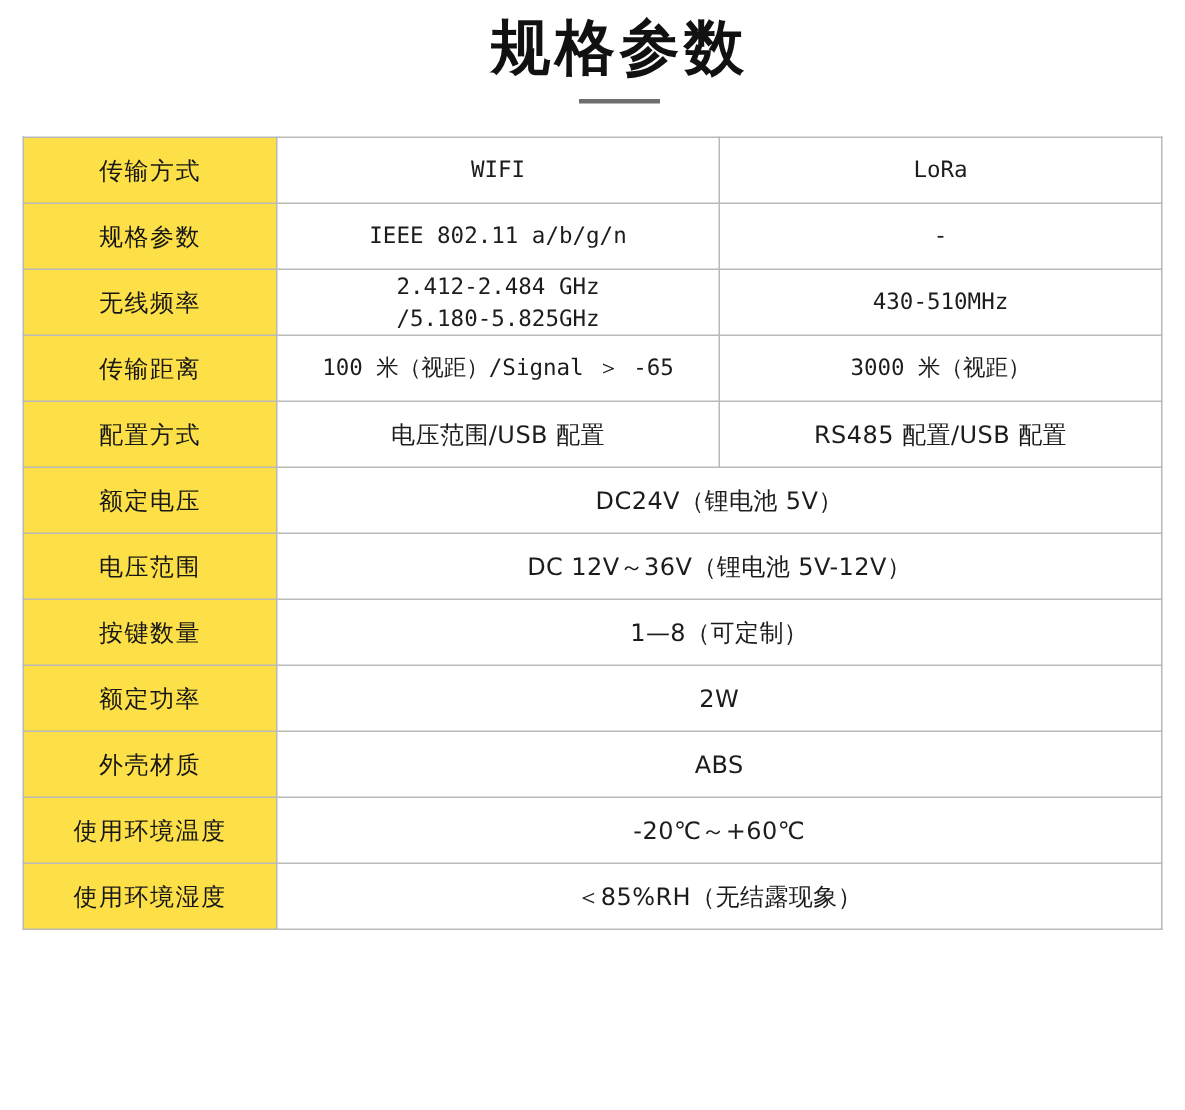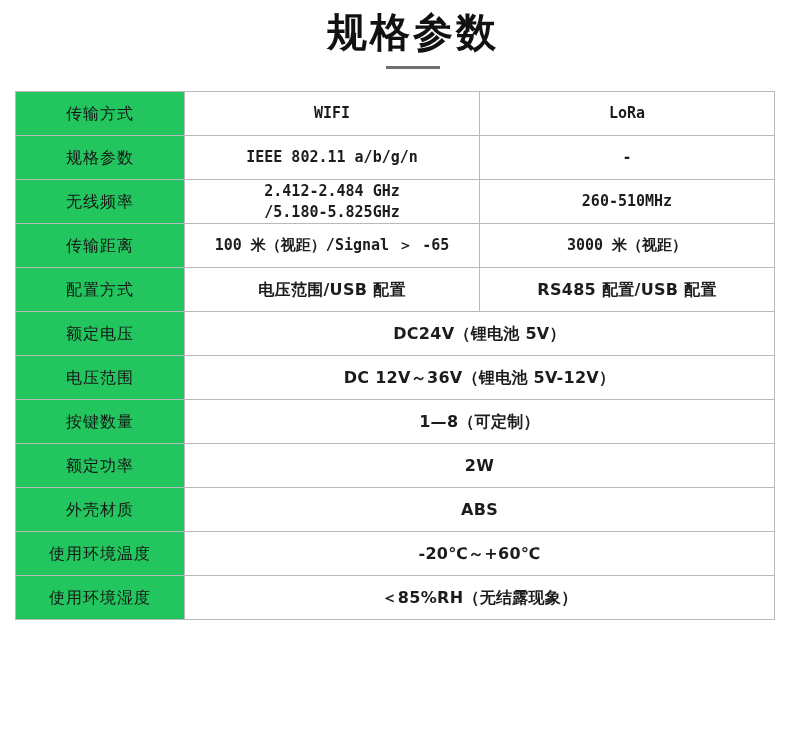--- a/index.html
+++ b/index.html
@@ -54,32 +54,31 @@
     font-size: 16px;
     color: #1c1c1c;
     padding: 0 4px;
     line-height: 1.5;
   }
   .spec-table tr {
     height: 44px;
   }
   td.label-cell {
     width: 160px;
-    background: #22c55e;
+    background: #fde047;
     font-family: "DejaVu Sans", sans-serif;
     font-size: 16px;
     font-weight: normal;
     letter-spacing: 1px;
     color: #161616;
   }
   td.value-cell {
     background: #ffffff;
     font-family: "DejaVu Sans", sans-serif;
     letter-spacing: 0.3px;
-    font-weight: bold;
   }
   td.value-cell.mono {
     font-family: "DejaVu Sans Mono", monospace;
     font-size: 15px;
     letter-spacing: 0;
   }
   .two-line {
     display: block;
     line-height: 1.35;
   }
@@ -109,21 +108,21 @@
           <td class="label-cell">规格参数</td>
           <td class="value-cell mono">IEEE 802.11 a/b/g/n</td>
           <td class="value-cell mono">-</td>
         </tr>
         <tr class="tall-row">
           <td class="label-cell">无线频率</td>
           <td class="value-cell mono">
             <span class="two-line">2.412-2.484 GHz</span>
             <span class="two-line">/5.180-5.825GHz</span>
           </td>
-          <td class="value-cell mono">260-510MHz</td>
+          <td class="value-cell mono">430-510MHz</td>
         </tr>
         <tr>
           <td class="label-cell">传输距离</td>
           <td class="value-cell mono">100 米（视距）/Signal ＞ -65</td>
           <td class="value-cell mono">3000 米（视距）</td>
         </tr>
         <tr>
           <td class="label-cell">配置方式</td>
           <td class="value-cell">电压范围/USB 配置</td>
           <td class="value-cell">RS485 配置/USB 配置</td>

